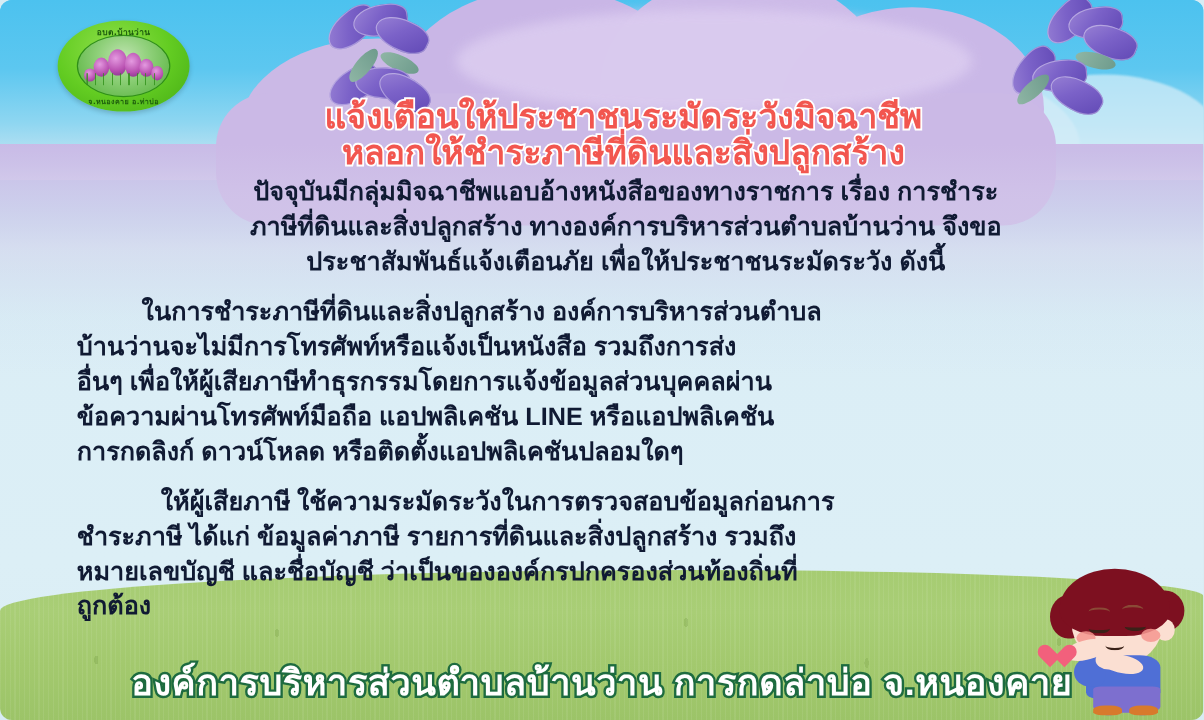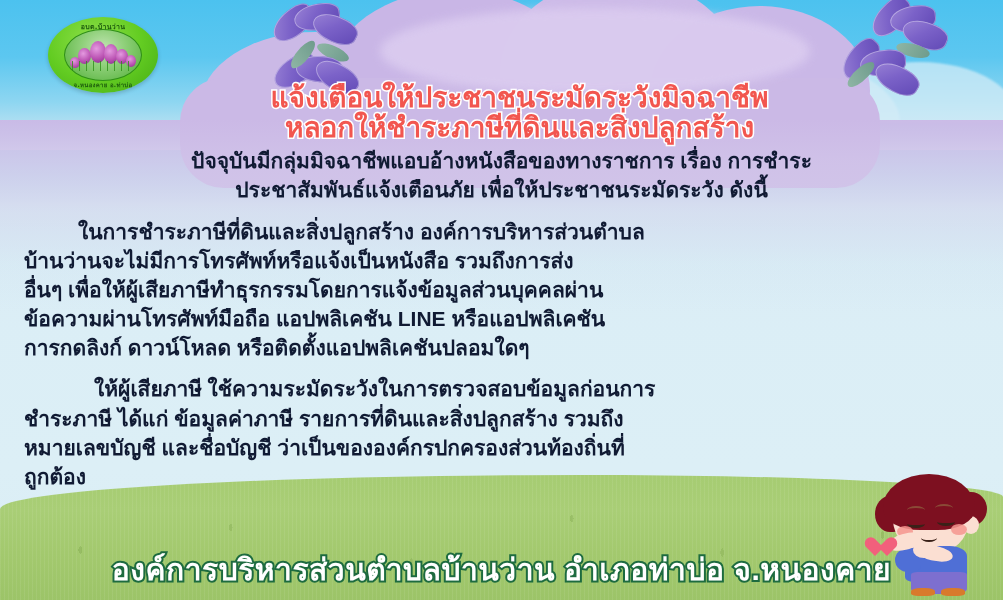--- a/index.html
+++ b/index.html
@@ -7,20 +7,21 @@
   body {
     font-family:"DejaVu Sans", sans-serif;
     background:#d7ecf4;
   }
 
   #poster {
     position:relative;
     width:1003px; height:600px;
     overflow:hidden;
     background:linear-gradient(180deg,#55c5ef 0%, #63cbf1 10%, #a7dff0 22%, #d3e7f3 34%, #dbeef6 52%, #dceff6 78%, #daedf5 100%);
+    border-radius:10px;
   }
 
   
   .sky {
     position:absolute; left:0; top:0; width:1003px; height:150px;
     background:linear-gradient(180deg,#4cc2ef 0%, #5cc7f0 38%, #8ed6f1 68%, #c3e4f2 90%, #dceff6 100%);
   }
   .sky-cloud-a {
     position:absolute; left:600px; top:52px; width:300px; height:70px;
     background:#cfe9f6; border-radius:50% 50% 0 0 / 100% 100% 0 0;
@@ -144,21 +145,21 @@
 
   
   .body-copy {
     position:absolute; left:24px; top:146px; width:955px;
     color:#101a33; font-weight:bold;
     font-family:"Liberation Sans", sans-serif;
     font-size:21px; line-height:29px;
   }
   .para { margin-bottom:13px; }
   .para.center { text-align:center; }
-  .para .ln { display:block; white-space:nowrap; }
+  .para .ln { display:block; white-space:nowrap;margin-left:40px; }
 
   
   .footer-text {
     position:absolute; left:0; bottom:14px; width:1003px; text-align:center;
     font-size:30px; font-weight:bold; color:#ffffff; line-height:1.1;
     font-family:"Liberation Sans", sans-serif;
     -webkit-text-stroke:4px #1d6b3f; paint-order:stroke fill;
     letter-spacing:.5px;
   }
 
@@ -264,20 +265,21 @@
     <div class="petal" style="left:36px; top:64px; transform:rotate(30deg);"></div>
     <div class="leafy" style="left:6px;  top:66px; transform:rotate(-38deg);"></div>
   </div>
 
   <div class="subline l1">แจ้งเตือนให้ประชาชนระมัดระวังมิจฉาชีพ</div>
   <div class="subline l2">หลอกให้ชำระภาษีที่ดินและสิ่งปลูกสร้าง</div>
 
   <div class="body-copy">
     <div class="para center">
       <span class="ln">ปัจจุบันมีกลุ่มมิจฉาชีพแอบอ้างหนังสือของทางราชการ เรื่อง การชำระ</span>
+      <span class="ln">ภาษีที่ดินและสิ่งปลูกสร้าง ทางองค์การบริหารส่วนตำบลบ้านว่าน จึงขอ</span>
       <span class="ln">ประชาสัมพันธ์แจ้งเตือนภัย เพื่อให้ประชาชนระมัดระวัง ดังนี้</span>
     </div>
     <div class="para">
       <span class="ln" style="padding-left:54px;">ในการชำระภาษีที่ดินและสิ่งปลูกสร้าง องค์การบริหารส่วนตำบล</span>
       <span class="ln">บ้านว่านจะไม่มีการโทรศัพท์หรือแจ้งเป็นหนังสือ รวมถึงการส่ง</span>
       <span class="ln">อื่นๆ เพื่อให้ผู้เสียภาษีทำธุรกรรมโดยการแจ้งข้อมูลส่วนบุคคลผ่าน</span>
       <span class="ln">ข้อความผ่านโทรศัพท์มือถือ แอปพลิเคชัน LINE หรือแอปพลิเคชัน</span>
       <span class="ln">การกดลิงก์ ดาวน์โหลด หรือติดตั้งแอปพลิเคชันปลอมใดๆ</span>
     </div>
     <div class="para">
@@ -307,15 +309,15 @@
     <div class="b-leg-l"></div>
       <div class="b-leg-r"></div>
     <div class="b-shoe-l"></div>
       <div class="b-shoe-r"></div>
     <div class="b-armL"></div>
       <div class="b-armR"></div>
     <div class="b-hands"></div>
     <div class="b-heart"></div>
   </div>
 
-  <div class="footer-text">องค์การบริหารส่วนตำบลบ้านว่าน อำเภอท่าบ่อ จ.หนองคาย</div>
+  <div class="footer-text">องค์การบริหารส่วนตำบลบ้านว่าน การกดล่าบ่อ จ.หนองคาย</div>
 
 </div>
 
 </body></html>

